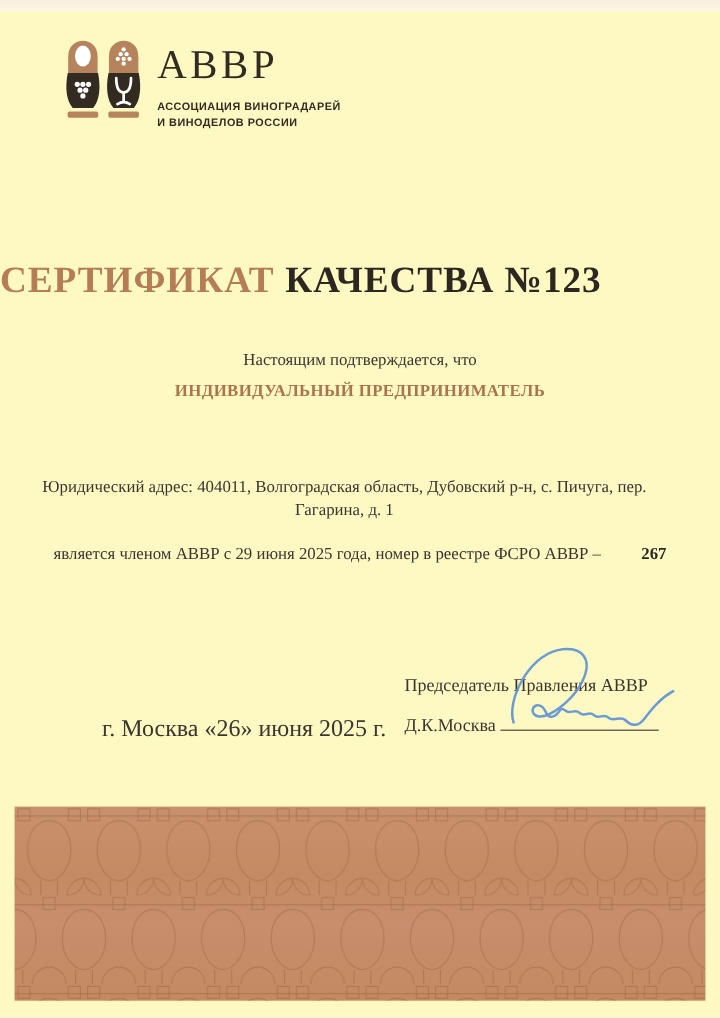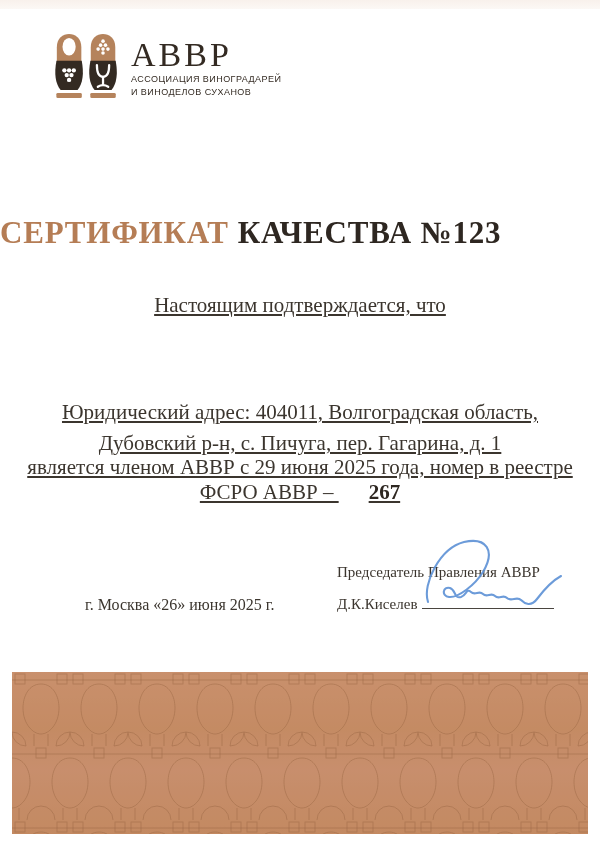--- a/index.html
+++ b/index.html
@@ -13,70 +13,70 @@
     --logo_dark:#332a22;
     --signature_blue:#5f93d6;
     --underline_gray:#4a453f;
   }
   *{margin:0;padding:0;box-sizing:border-box;}
   html,body{background:#e9e9e9;}
   #page{
     position:relative;
     width:600px;height:848px;
     margin:0 auto;
-    background:#ffffff;
+    background:#fef9c3;
     overflow:hidden;
     font-family:"Liberation Serif", serif;
     color:var(--text_body);
   }
   
   .top-strip{
     position:absolute;left:0;top:0;width:600px;height:9px;
     background:linear-gradient(#f6ece5,#fbf6f2);
     opacity:.75;
   }
   
   .logo-block{position:absolute;left:54px;top:32px;display:flex;align-items:flex-start;}
   .logo-mark{width:66px;height:70px;flex:0 0 auto;}
   .logo-text{margin-left:11px;padding-top:8px;}
   .logo-acronym{
     font-size:34px;line-height:30px;font-weight:400;
     letter-spacing:3px;color:var(--logo_dark);
   }
   .logo-org{
-    margin-top:3px;
+    margin-top:13px;
     font-family:"Liberation Sans", sans-serif;
-    font-size:9px;font-weight:normal;letter-spacing:.45px;
+    font-size:9px;font-weight:bold;letter-spacing:.45px;
     line-height:12.5px;color:var(--logo_dark);
   }
   
   .cert-title{
     position:absolute;left:0;top:215px;width:500px;
     text-align:center;font-weight:bold;font-size:31px;
     letter-spacing:.8px;white-space:nowrap;
   }
   .cert-title .w1{color:var(--title_accent);}
   .cert-title .w2{color:var(--ink_dark);margin-left:9px;}
   
-  .body-line{position:absolute;left:0;width:600px;text-align:center;font-size:21px;text-decoration:underline;}
+  .body-line{position:absolute;left:0;width:600px;text-align:center;font-size:14px;}
   .line-intro{top:293px;}
   .line-type{top:319px;color:var(--accent_brown);font-weight:bold;letter-spacing:.3px;}
   .line-name{top:345px;color:var(--accent_brown);font-weight:bold;letter-spacing:.3px;}
   .line-reg{top:370px;}
-  .line-addr{top:397px;left:35px;width:530px;line-height:31px;}
+  .line-addr{top:397px;left:22px;width:530px;line-height:19px;}
   .line-member{top:455px;}
   .line-member b{font-weight:bold;color:var(--ink_dark);margin-left:30px;}
   
   .sig-title{position:absolute;left:337px;top:564px;font-size:15px;}
   .sig-name-row{position:absolute;left:337px;top:596px;font-size:15px;white-space:nowrap;}
   .sig-underline{
     display:inline-block;width:132px;height:13px;margin-left:4px;
     border-bottom:1.3px solid var(--underline_gray);
   }
-  .place-date{position:absolute;left:85px;top:596px;font-size:16px;}
+  .place-date{position:absolute;left:85px;top:596px;font-size:20px;}
   .signature-svg{position:absolute;left:398px;top:536px;width:168px;height:84px;pointer-events:none;}
   .signature-svg path{stroke:var(--signature_blue);stroke-width:2.1;fill:none;
     stroke-linecap:round;stroke-linejoin:round;opacity:.92;}
   
   .band{position:absolute;left:12px;top:672px;width:576px;height:162px;}
   .band svg{display:block;width:100%;height:100%;}
   
   .fill-tan{fill:var(--logo_tan);}
   .fill-dark{fill:var(--logo_dark);}
   .fill-white{fill:#ffffff;}
@@ -114,38 +114,39 @@
       <path class="fill-dark" d="M38.6,29.5 C36,43 37.5,54 43,60.5 H61 C66.5,54 68,43 65.4,29.5 Z"></path>
       <path class="stroke-white" d="M45.5,34 C45.5,42.5 48.3,46.5 52,46.5 C55.7,46.5 58.5,42.5 58.5,34"></path>
       <path class="stroke-white" d="M52,46.5 V55"></path>
       <path class="stroke-white" d="M46.5,57 Q52,53.6 57.5,57"></path>
       <rect class="fill-tan" x="38.5" y="63.5" width="27" height="5.5" rx="1.5"></rect>
     </svg>
     <div class="logo-text">
       <div class="logo-acronym">АВВР</div>
       <div class="logo-org">
         <div>АССОЦИАЦИЯ ВИНОГРАДАРЕЙ</div>
-        <div>И ВИНОДЕЛОВ СУХАНОВ</div>
+        <div>И ВИНОДЕЛОВ РОССИИ</div>
       </div>
     </div>
   </div>
 
   <div class="cert-title">
     <span class="w1">СЕРТИФИКАТ</span><span class="w2">КАЧЕСТВА №123</span>
   </div>
 
   <div class="body-line line-intro">Настоящим подтверждается, что</div>
+  <div class="body-line line-type">ИНДИВИДУАЛЬНЫЙ ПРЕДПРИНИМАТЕЛЬ</div>
   <div class="body-line line-addr">Юридический адрес: 404011, Волгоградская область, Дубовский р-н, с. Пичуга, пер. Гагарина, д. 1</div>
   <div class="body-line line-member">
     <span>является членом АВВР с 29 июня 2025 года, номер в реестре ФСРО АВВР – </span><b>267</b>
   </div>
 
   <div class="sig-title">Председатель Правления АВВР</div>
   <div class="sig-name-row">
-    <span>Д.К.Киселев</span><span class="sig-underline"></span>
+    <span>Д.К.Москва</span><span class="sig-underline"></span>
   </div>
   <div class="place-date">г. Москва «26» июня 2025 г.</div>
 
   <svg class="signature-svg" viewBox="0 0 168 84" aria-hidden="true">
     <path d="M30,66 C24,48 42,12 66,6 C88,1 98,14 85,36 C77,49 60,62 51,61
              C43,60 45,50 52,52 C58,54 56,63 63,61 C69,59 68,52 73,56
              C77,60 81,54 85,58 C89,62 93,56 97,60 C101,64 105,58 109,62
              C113,66 119,60 123,64 C127,68 133,71 139,63 C145,55 152,46 163,40"></path>
   </svg>
 

